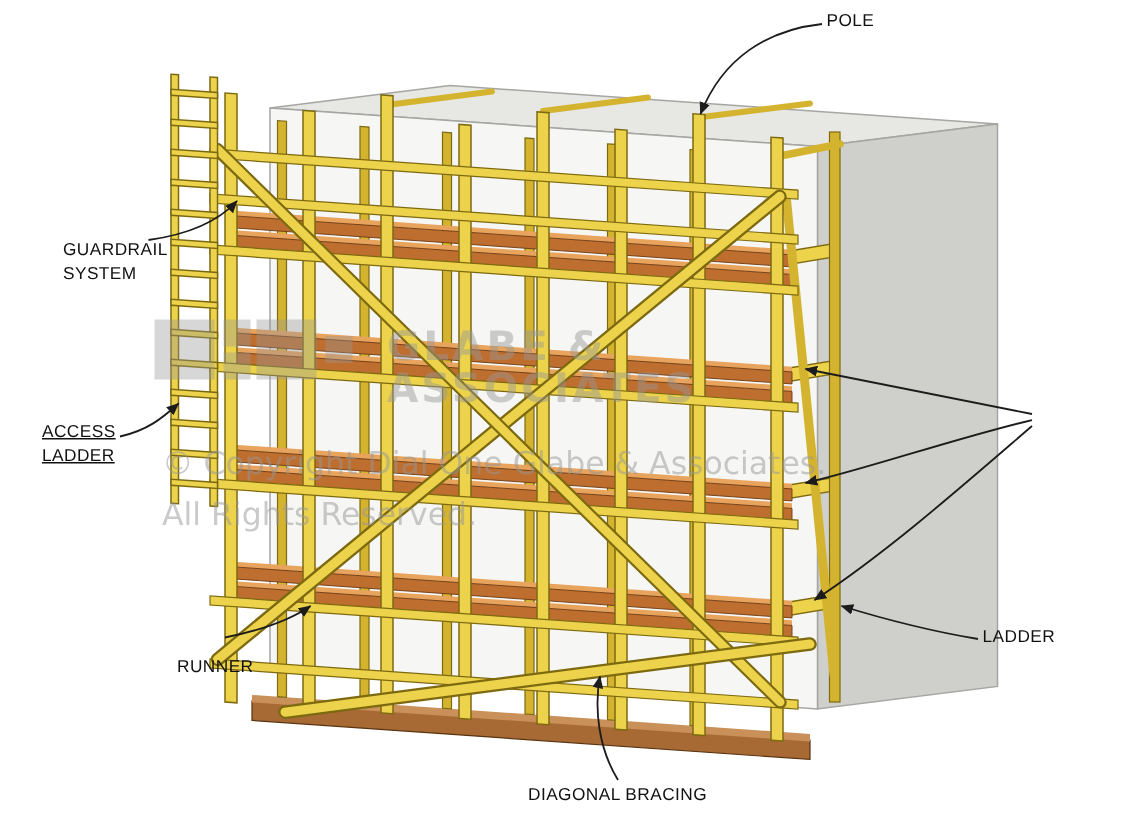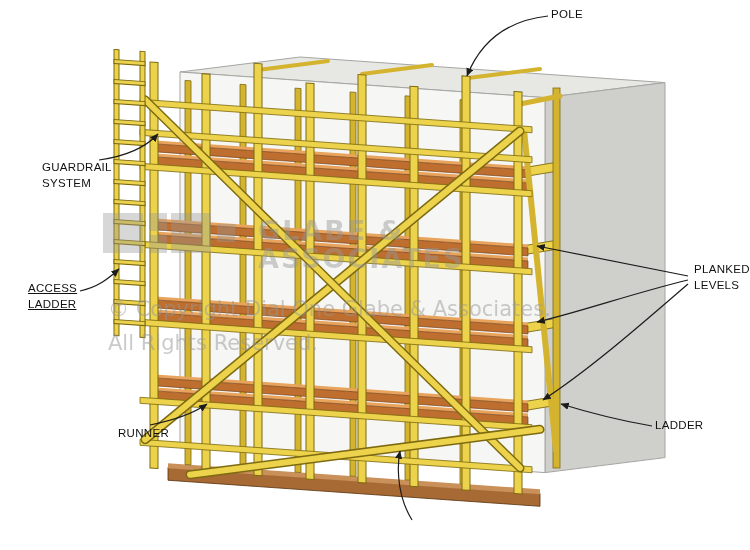--- a/index.html
+++ b/index.html
@@ -168,17 +168,17 @@
     <path class="leader" marker-end="url(#arw)" d="M 688,284 C 645,321 592,368 543,400"></path>
     <path class="leader" marker-end="url(#arw)" d="M 150,425 C 175,420 194,413 207,404"></path>
     <path class="leader" marker-end="url(#arw)" d="M 652,426 C 622,421 587,412 561,404"></path>
     <path class="leader" marker-end="url(#arw)" d="M 412,520 C 399,499 396,472 400,451"></path>
   </g>
 </svg>
 
 <div class="label" style="left:551px;top:7px;">POLE</div>
 <div class="label" style="left:30px;top:160px;width:92px;margin-left:12px;">GUARDRAIL SYSTEM</div>
 <div class="label" style="left:28px;top:281px;width:62px;text-decoration:underline;">ACCESS LADDER</div>
-<div class="label" style="left:694px;top:262px;width:54px;">PLANKED LEVELS</div>
-<div class="label" style="left:98px;top:426px;padding-left:20px;">RUNNER</div>
+<div class="label" style="left:98px;top:438px;padding-left:20px;">RUNNER</div>
 <div class="label" style="left:655px;top:418px;">LADDER</div>
+<div class="label" style="left:352px;top:523px;">DIAGONAL BRACING</div>
 
 </div>
 
 </body></html>

